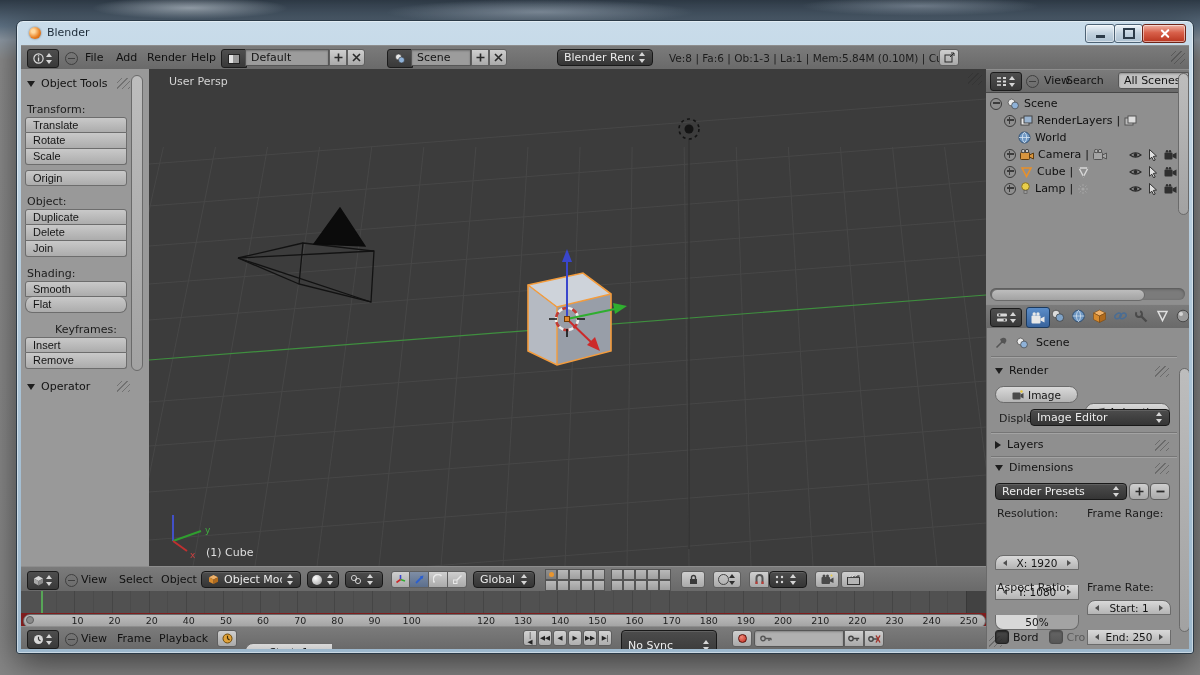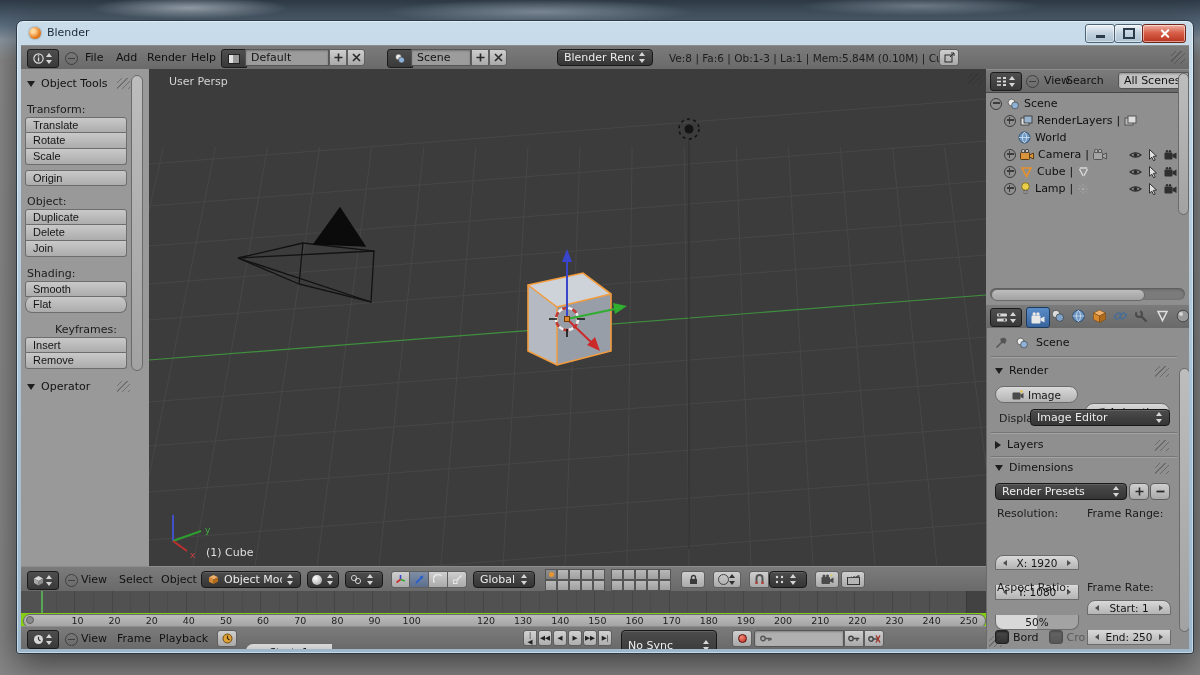--- a/index.html
+++ b/index.html
@@ -451,21 +451,21 @@
           <div style="position: absolute; top: 0px; width: 1px; height: 22px; background: rgba(0, 0, 0, 0.14); left: 870.506px;"></div>
           <div style="position: absolute; top: 0px; width: 1px; height: 22px; background: rgba(0, 0, 0, 0.07); left: 889.076px;"></div>
           <div style="position: absolute; top: 0px; width: 1px; height: 22px; background: rgba(0, 0, 0, 0.14); left: 907.646px;"></div>
           <div style="position: absolute; top: 0px; width: 1px; height: 22px; background: rgba(0, 0, 0, 0.07); left: 926.216px;"></div>
           <div style="position: absolute; top: 0px; width: 1px; height: 22px; background: rgba(0, 0, 0, 0.14); left: 944.786px;"></div>
         </div>
       <div class="abs" style="left:945px;top:0;width:20px;height:22px;background:rgba(0,0,0,.18);"></div>
       <div class="abs" style="left:20px;top:0;width:2px;height:22px;background:#57a557;"></div>
     </div>
 
-    <div class="abs" style="left:0;top:568px;width:965px;height:13px;background:#84cc16;">
+    <div class="abs" style="left:0;top:568px;width:965px;height:13px;background:#7f1d1d;">
       <div class="abs scroll" style="left:2px;top:0.5px;width:961px;height:12px;border-radius:7px;">
         <span style="position:absolute;left:2px;top:1.5px;width:8px;height:8px;border-radius:50%;background:#8a8a8a;border:1px solid #606060;box-sizing:border-box;"></span>
         <div id="ruler" class="abs" style="left:0;top:0;width:961px;height:12px;">
             <span style="position: absolute; top: 0.5px; font-size: 9.5px; color: rgb(30, 30, 30); transform: translateX(-50%); left: 53.426px;">10</span>
             <span style="position: absolute; top: 0.5px; font-size: 9.5px; color: rgb(30, 30, 30); transform: translateX(-50%); left: 90.566px;">20</span>
             <span style="position: absolute; top: 0.5px; font-size: 9.5px; color: rgb(30, 30, 30); transform: translateX(-50%); left: 127.706px;">20</span>
             <span style="position: absolute; top: 0.5px; font-size: 9.5px; color: rgb(30, 30, 30); transform: translateX(-50%); left: 164.846px;">40</span>
             <span style="position: absolute; top: 0.5px; font-size: 9.5px; color: rgb(30, 30, 30); transform: translateX(-50%); left: 201.986px;">50</span>
             <span style="position: absolute; top: 0.5px; font-size: 9.5px; color: rgb(30, 30, 30); transform: translateX(-50%); left: 239.126px;">60</span>
             <span style="position: absolute; top: 0.5px; font-size: 9.5px; color: rgb(30, 30, 30); transform: translateX(-50%); left: 276.266px;">70</span>

